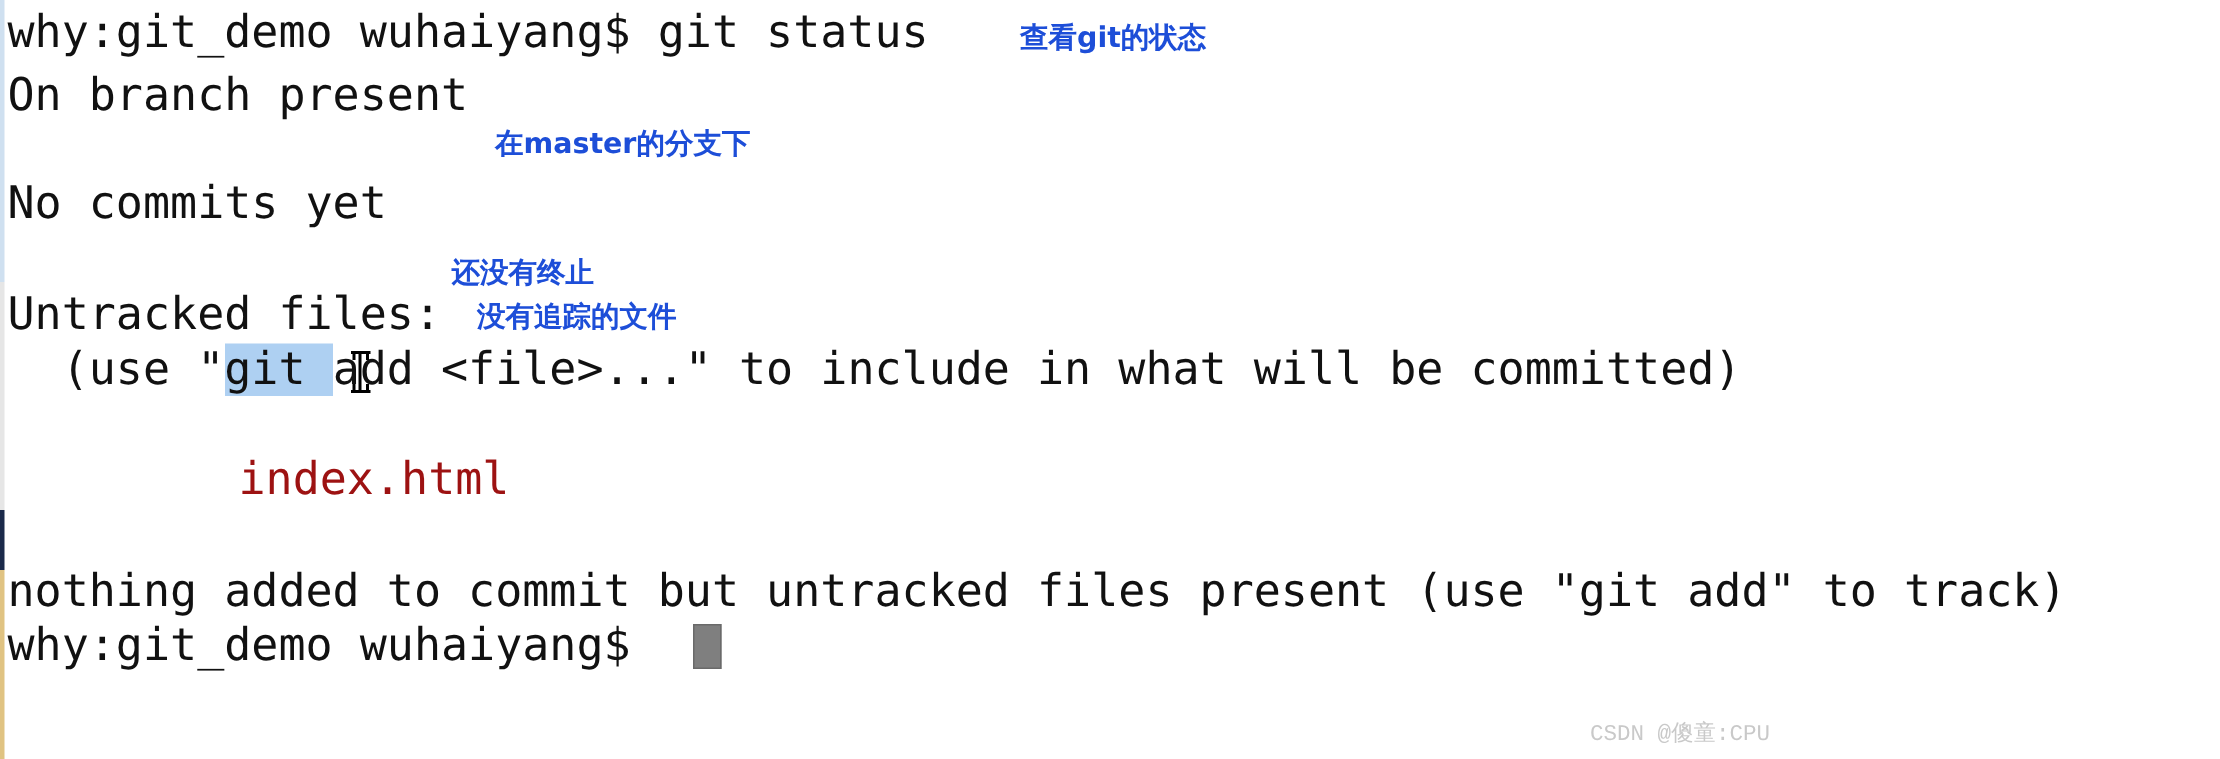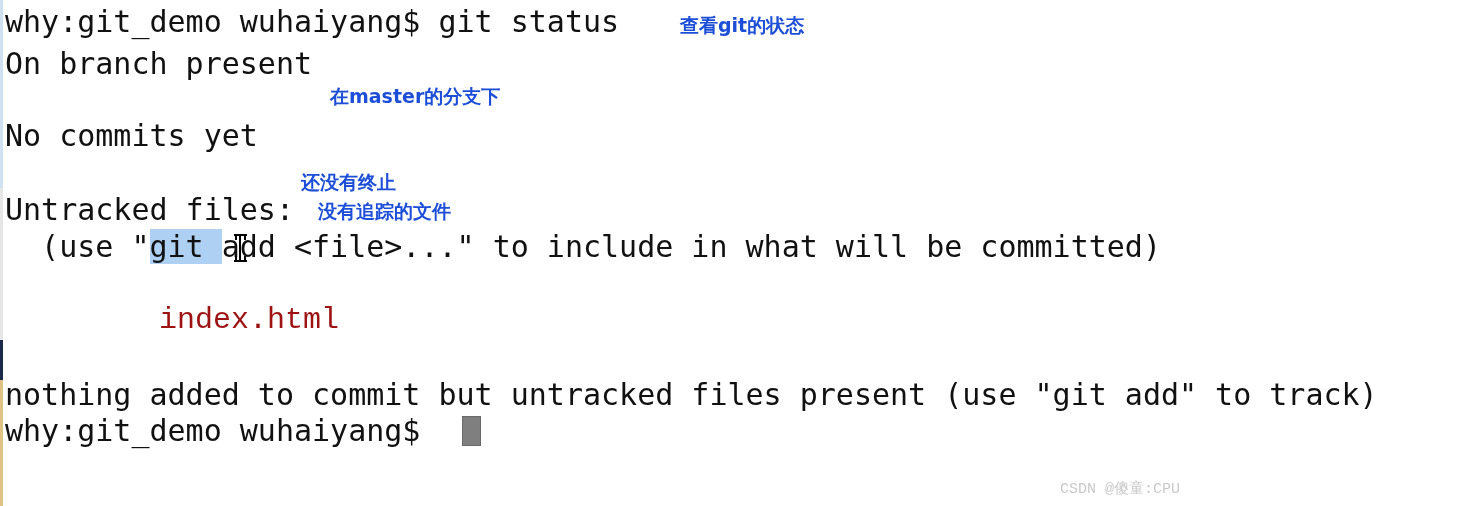--- a/index.html
+++ b/index.html
@@ -139,21 +139,21 @@
   <div class="ibeam" style="left:234px; top:233px;">
     <div class="cap cap-top"></div>
     <div class="cap cap-bot"></div>
     <div class="stem"></div>
     <div class="serif s1"></div>
     <div class="serif s2"></div>
     <div class="serif s3"></div>
     <div class="serif s4"></div>
   </div>
 
-  <div class="line untracked-file" style="top:302px; left:159px;font-family:Liberation Mono, monospace;">index.html</div>
+  <div class="line untracked-file" style="top:302px; left:159px;">index.html</div>
 
   <div class="line" style="top:377px;">nothing added to commit but untracked files present (use "git add" to track)</div>
 
   <div class="line" style="top:413px;">why:git_demo wuhaiyang$ </div>
   <div class="cursor-block" style="left:462px; top:416px;"></div>
 
   <div class="watermark">CSDN @傻童:CPU</div>
 
 </div>
 

